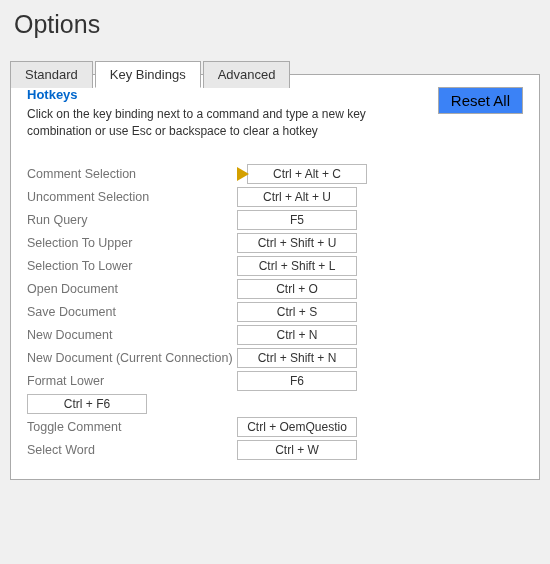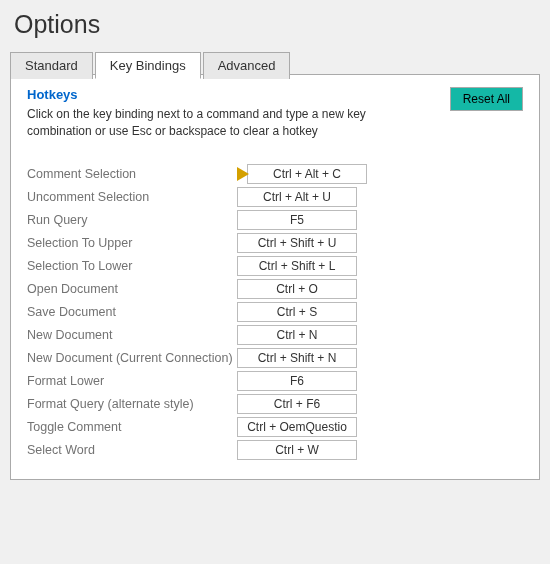--- a/index.html
+++ b/index.html
@@ -25,21 +25,21 @@
     .tab {
       padding: 5px 14px;
       border: 1px solid #aaa;
       border-bottom: none;
       background: #e8e8e8;
       cursor: pointer;
       font-size: 13px;
       color: #333;
       margin-right: 2px;
       position: relative;
-      top: 5px;
+      top: 14px;
     }
     .tab.active {
       background: #fff;
       border-bottom: 1px solid #fff;
       z-index: 2;
     }
     .main-panel {
       border: 1px solid #aaa;
       border-top: none;
       background: #fff;
@@ -60,23 +60,23 @@
       display: inline-block;
     }
     .reset-row {
       display: flex;
       justify-content: space-between;
       align-items: flex-start;
       margin-bottom: 10px;
     }
     .reset-btn {
       padding: 4px 12px;
-      font-size: 12px;
+      font-size: 15px;
       border: 1px solid #aaa;
-      background: #14b8a6;
+      background: #3b82f6;
       cursor: pointer;
       white-space: nowrap;
     }
     .keybinding-row {
       display: flex;
       align-items: center;
       margin-bottom: 3px;
       font-size: 12.5px;
     }
     .cmd-label {
@@ -173,21 +173,20 @@
       </div>
       <div class="keybinding-row">
         <div class="cmd-label">New Document (Current Connection)</div>
         <div class="key-box">Ctrl + Shift + N</div>
       </div>
       <div class="keybinding-row">
         <div class="cmd-label">Format Lower</div>
         <div class="key-box">F6</div>
       </div>
       <div class="keybinding-row">
-        <div class="cmd-label">Format Query (alternate style)</div>
         <div class="key-box">Ctrl + F6</div>
       </div>
       <div class="keybinding-row">
         <div class="cmd-label">Toggle Comment</div>
         <div class="key-box">Ctrl + OemQuestio</div>
       </div>
       <div class="keybinding-row">
         <div class="cmd-label">Select Word</div>
         <div class="key-box">Ctrl + W</div>
       </div>

